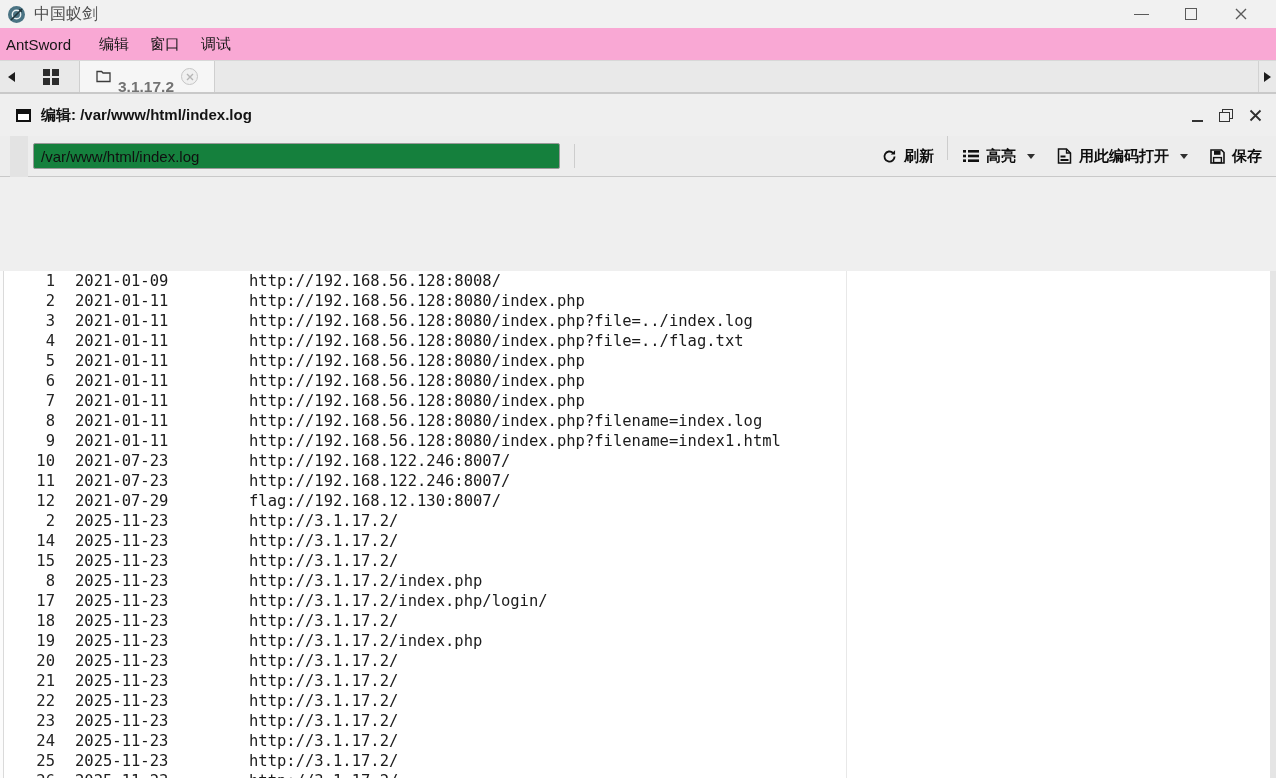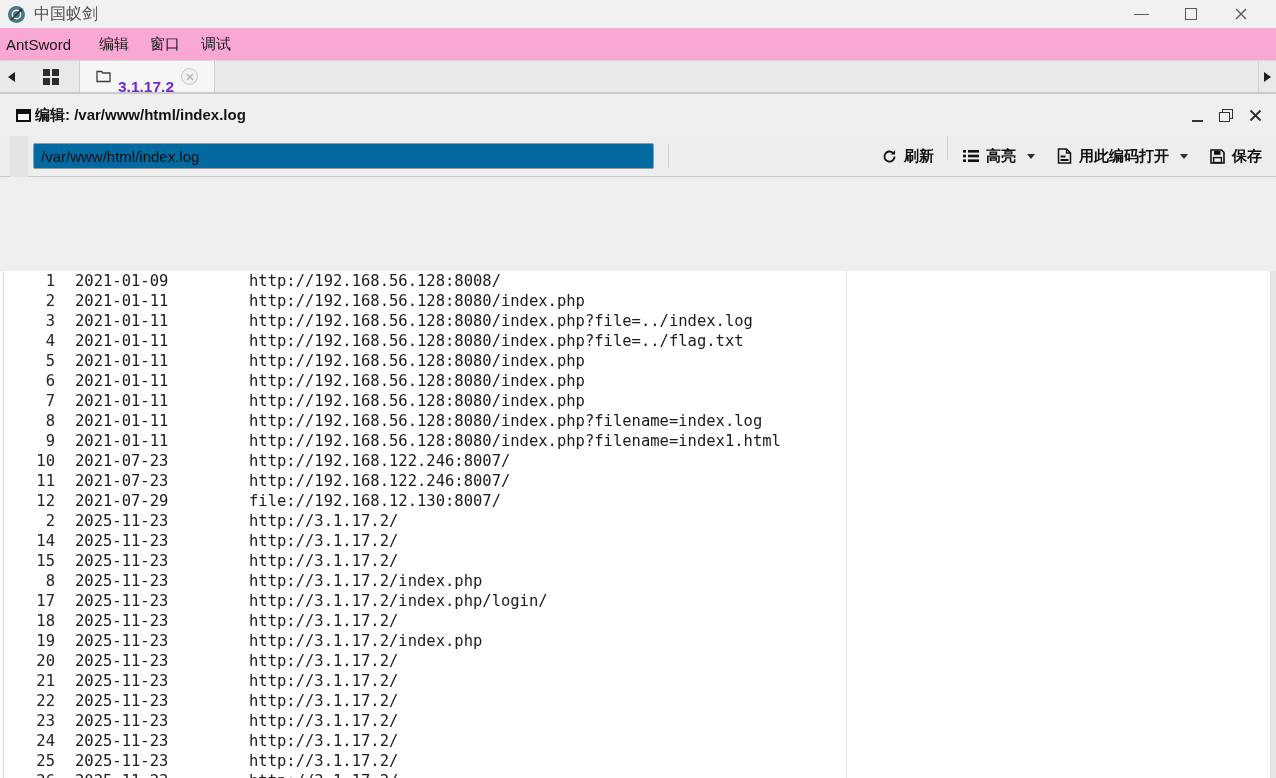--- a/index.html
+++ b/index.html
@@ -32,44 +32,44 @@
     background:#e9e9e9; border-top:1px solid #d8d8d8; border-bottom:2px solid #c9c9c9;
     display:flex; align-items:stretch; }
   .tab-scroll { width:22px; display:flex; align-items:center; justify-content:center; cursor:pointer; }
   .tri-left { width:0; height:0; border-top:5px solid transparent; border-bottom:5px solid transparent; border-right:7px solid #1e1e1e; }
   .tri-right { width:0; height:0; border-top:5px solid transparent; border-bottom:5px solid transparent; border-left:7px solid #1e1e1e; }
   .tab-home { width:57px; display:flex; align-items:center; justify-content:center; cursor:pointer; }
   .grid-icon { display:grid; grid-template-columns:7px 7px; grid-template-rows:7px 7px; gap:2px; }
   .grid-icon span { background:#2d2d2d; }
   .tab-active { width:136px; background:#f6f6f6; border-left:1px solid #cfcfcf; border-right:1px solid #cfcfcf;
     display:flex; align-items:center; justify-content:center; gap:7px; cursor:pointer; }
-  .tab-label { font-weight:bold; font-size:15.5px; color:#6d28d9;margin-top:21px; }
+  .tab-label { font-weight:bold; font-size:15.5px; color:#737373;margin-top:21px; }
   .tab-close { width:17px; height:17px; border:1.5px solid #c6c6c6; border-radius:50%;
     display:flex; align-items:center; justify-content:center; cursor:pointer; background:#f0f0f0; }
   .tab-scroll-right { margin-left:auto; width:18px; border-left:1px solid #d2d2d2;
     display:flex; align-items:center; justify-content:center; cursor:pointer; }
 
   
   .editor { position:absolute; left:0; top:94px; right:0; bottom:0; background:#efefef; }
   .ed-titlebar { height:42px; display:flex; align-items:center; padding:0 14px 0 16px; }
   .window-icon { width:15px; height:13px; border:2px solid #101010; border-top:5px solid #101010; background:#fff; }
-  .ed-title { margin-left:4px; font-weight:bold; font-size:15px; color:#141414; }
+  .ed-title { margin-left:10px; font-weight:bold; font-size:15px; color:#141414; }
   .ed-controls { margin-left:auto; display:flex; align-items:center; gap:16px; }
   .ed-ctl { display:flex; align-items:flex-end; justify-content:center; cursor:pointer; height:14px; }
   .ic-min-ed { width:11px; height:2px; background:#333; }
   .ic-restore { position:relative; width:14px; height:13px; }
   .ic-restore::before { content:""; position:absolute; right:0; top:0; width:9px; height:8px; border:1.5px solid #333; }
   .ic-restore::after { content:""; position:absolute; left:0; bottom:0; width:9px; height:8px; border:1.5px solid #333; background:#efefef; }
 
   
   .ed-toolbar { height:41px; background:#ededed; border-bottom:1px solid #c9c9c9;
     display:flex; align-items:center; padding-right:14px; }
   .tb-leftpad { flex:0 0 18px; height:41px; background:#e3e3e3; margin-left:10px; }
-  .path-input { margin-left:5px; width:621px; height:26px; border:1px solid #999; border-radius:2px;
-    background:#0369a1; font-size:15px; padding:0 7px; color:#101010;
+  .path-input { margin-left:5px; width:527px; height:26px; border:1px solid #999; border-radius:2px;
+    background:#15803d; font-size:15px; padding:0 7px; color:#101010;
     font-family:"Liberation Sans", sans-serif; outline:none; }
   .tb-sep { width:1px; height:24px; background:#cdcdcd; margin-left:14px; }
   .tb-right { margin-left:auto; display:flex; align-items:flex-start;font-weight:bold; }
   .tb-btn { display:flex; align-items:center; gap:7px; font-size:15px; color:#0e0e0e;
     padding:0 11px; height:41px; cursor:pointer; white-space:nowrap; }
   .caret-down { width:0; height:0; border-left:4.5px solid transparent; border-right:4.5px solid transparent;
     border-top:5.5px solid #2f2f2f; margin-left:4px; }
 
   
   .ed-content { position:absolute; left:0; top:177px; right:0; bottom:0; background:#fff;
@@ -276,21 +276,21 @@
   </div>
         <div class="row">
     <span class="gutter">11</span>
     <span class="date">2021-07-23</span>
     <span class="url">http://192.168.122.246:8007/</span>
 
   </div>
         <div class="row">
     <span class="gutter">12</span>
     <span class="date">2021-07-29</span>
-    <span class="url">file://192.168.12.130:8007/</span>
+    <span class="url">flag://192.168.12.130:8007/</span>
 
   </div>
         <div class="row">
     <span class="gutter">2</span>
     <span class="date">2025-11-23</span>
     <span class="url">http://3.1.17.2/</span>
 
   </div>
         <div class="row">
     <span class="gutter">14</span>

